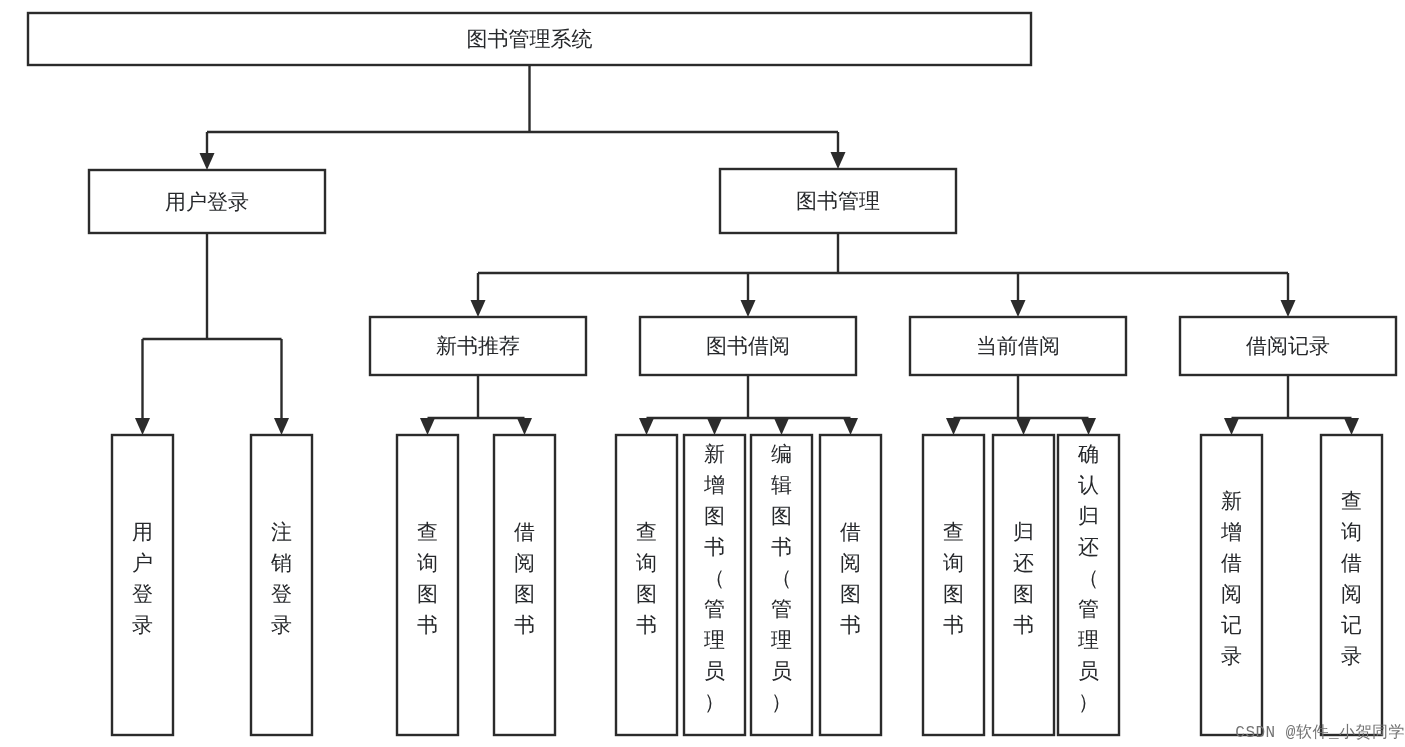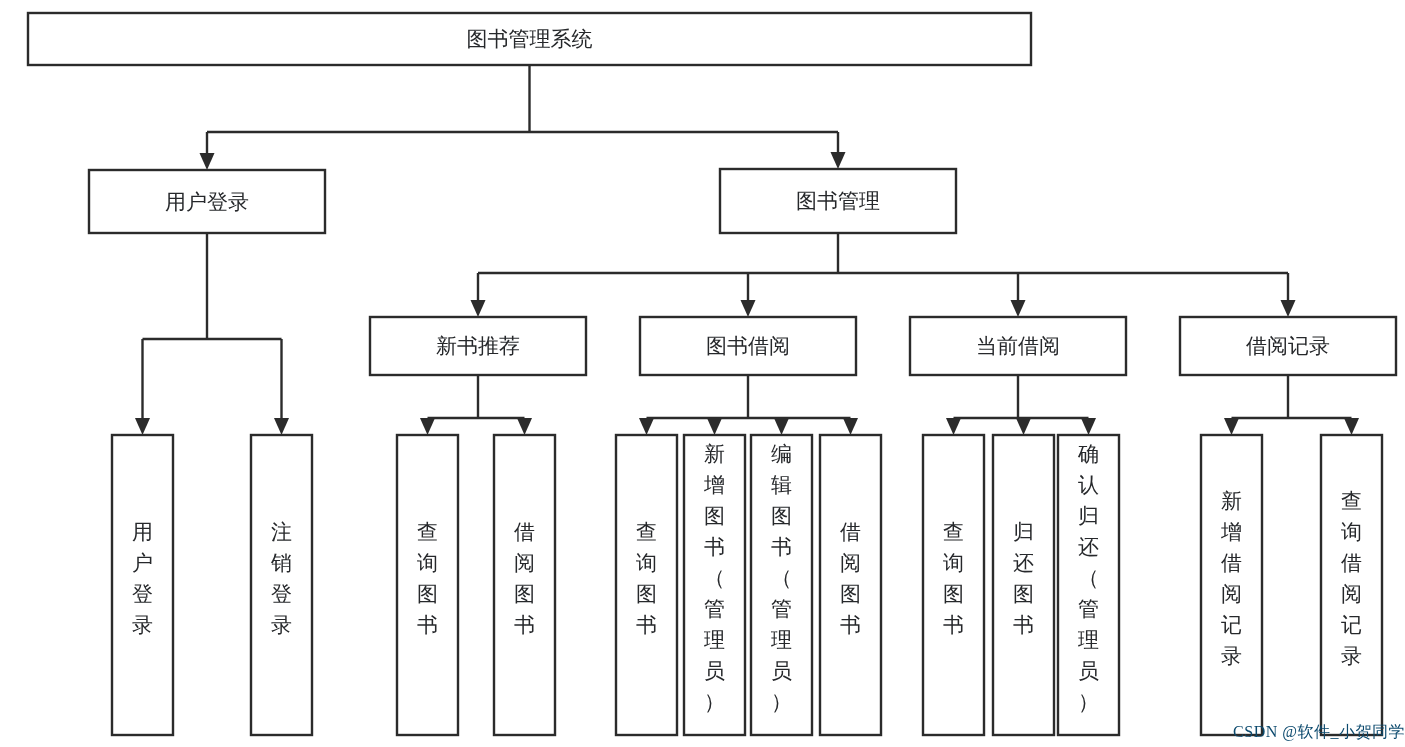--- a/index.html
+++ b/index.html
@@ -54,23 +54,23 @@
   .node-label-vertical {
     fill: #26282b;
     font-family: "DejaVu Sans", "Liberation Sans", sans-serif;
     font-size: 21px;
     text-anchor: middle;
   }
   .watermark {
     position: absolute;
     right: 8px;
     bottom: 4px;
-    font-family: Liberation Serif, serif;
+    font-family: Liberation Mono, monospace;
     font-size: 16px;
-    color: #0c4a6e;
+    color: #737373;
     letter-spacing: 0.5px;
     white-space: nowrap;
     user-select: none;
   }
 </style>
 </head>
 <body>
 
 <div id="diagram-root">
   <svg id="tree-svg" viewBox="0 0 1405 747" xmlns="http://www.w3.org/2000/svg">

